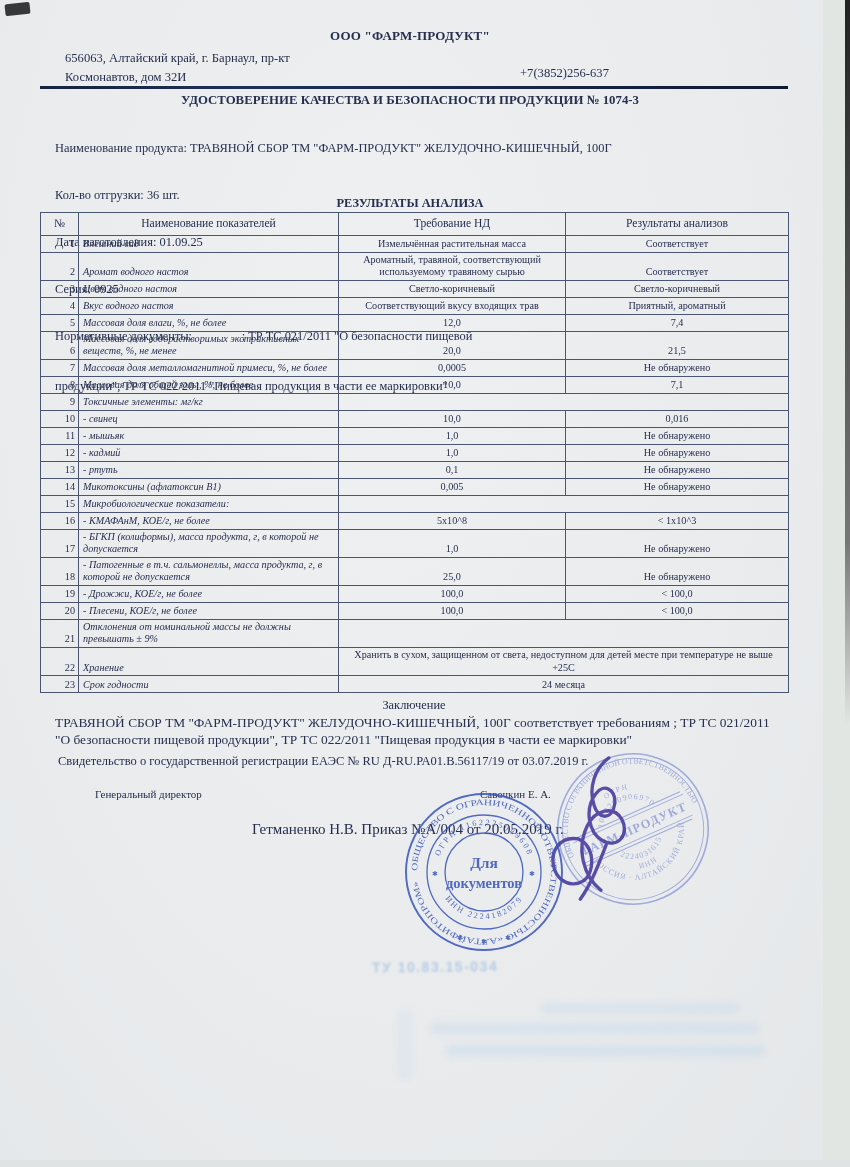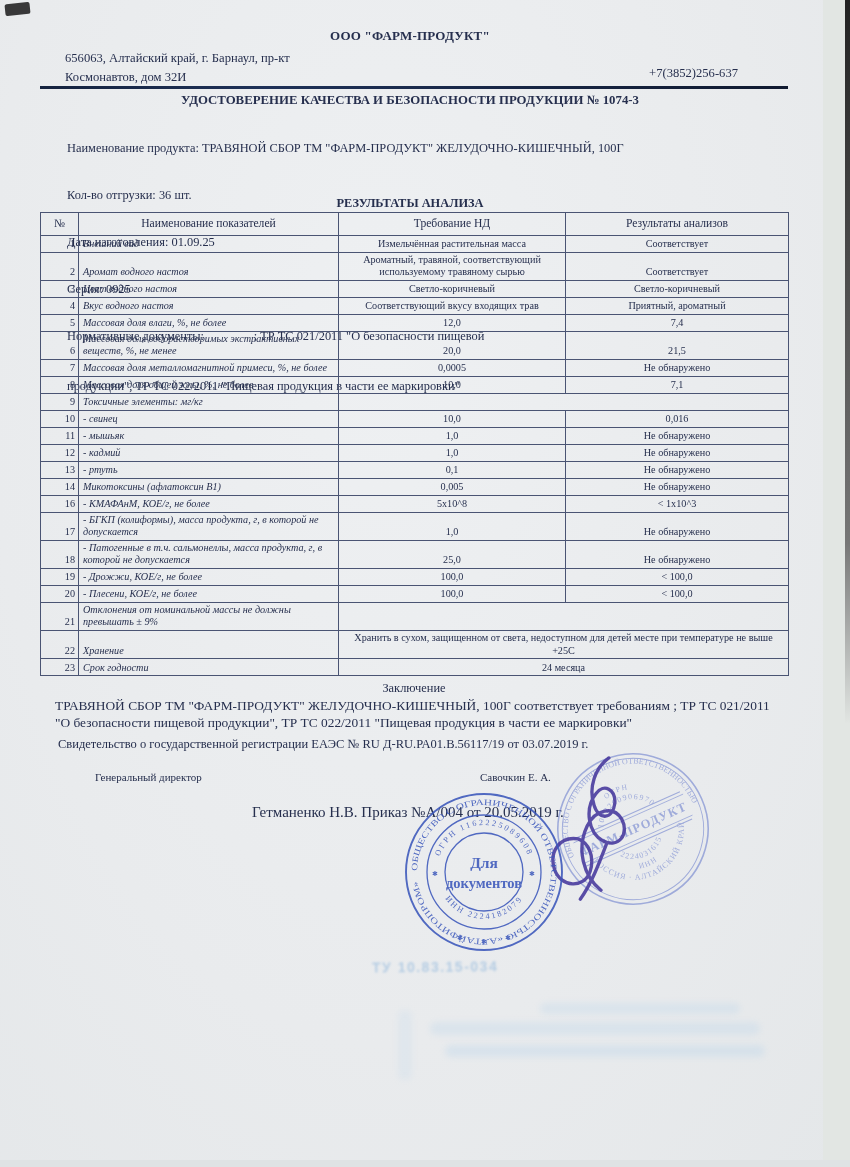--- a/index.html
+++ b/index.html
@@ -20,25 +20,25 @@
   }
   
   .corner-mark{position:absolute;left:5px;top:3px;width:25px;height:12px;background:#191919;border-radius:2px;transform:rotate(-6deg);opacity:.85;}
   .edge-right-light{position:absolute;right:0;top:0;width:27px;height:100%;background:#e2e6e3;}
   .edge-right-dark{position:absolute;right:0;top:0;width:5px;height:62%;background:linear-gradient(#222,#777 75%,rgba(120,120,120,0));}
   .edge-bottom{position:absolute;left:0;bottom:0;width:100%;height:7px;background:#dfe3e4;}
 
   
   .company{position:absolute;top:28px;left:0;width:820px;text-align:center;font-weight:bold;font-size:13px;letter-spacing:.2px;}
   .addr{position:absolute;top:49px;left:65px;font-size:12.6px;line-height:1.5;}
-  .phone{position:absolute;top:66px;left:520px;width:218px;text-align:right;font-size:12.6px;}
+  .phone{position:absolute;top:66px;left:520px;width:218px;font-size:12.6px;}
   .rule{position:absolute;top:86px;left:40px;width:748px;height:3px;background:linear-gradient(90deg,#15233f,#1e3158 30%,#101a30);}
   .doc-title{position:absolute;top:93px;left:0;width:820px;text-align:center;font-weight:bold;font-size:12.8px;}
   .info{position:absolute;top:111px;left:55px;width:710px;font-size:12.4px;line-height:1.2;white-space:pre-wrap;}
-  .info div{margin-bottom:2.5px;margin-left:12px;}
+  .info div{margin-bottom:2.5px;}
   .info .norm2{margin-top:3px;}
   .results-title{position:absolute;top:196px;left:0;width:820px;text-align:center;font-weight:bold;font-size:12.4px;}
 
   
   .main{position:absolute;top:212px;left:40px;width:748px;}
   table{width:748px;border-collapse:collapse;table-layout:fixed;font-size:10.2px;line-height:1.18;}
   col.w-num{width:38px;} col.w-name{width:260px;} col.w-req{width:227px;} col.w-res{width:223px;}
   table,th,td{border:1px solid #4a5473;}
   table{border-width:1.6px;border-color:#3d4766;}
   th{font-weight:normal;font-size:11.6px;padding:4px 2px;text-align:center;}
@@ -193,20 +193,25 @@
             <td class="c-num">13</td>
             <td class="c-name">- ртуть</td>
             <td class="c-req">0,1</td>
             <td class="c-res">Не обнаружено</td>
           </tr>
           <tr>
             <td class="c-num">14</td>
             <td class="c-name">Микотоксины (афлатоксин В1)</td>
             <td class="c-req">0,005</td>
             <td class="c-res">Не обнаружено</td>
+          </tr>
+          <tr>
+            <td class="c-num">15</td>
+            <td class="c-name">Микробиологические показатели:</td>
+            <td class="c-merged" colspan="2"></td>
           </tr>
           <tr>
             <td class="c-num">16</td>
             <td class="c-name">- КМАФАнМ, КОЕ/г, не более</td>
             <td class="c-req">5x10^8</td>
             <td class="c-res">&lt; 1x10^3</td>
           </tr>
           <tr>
             <td class="c-num">17</td>
             <td class="c-name">- БГКП (колиформы), масса продукта, г, в которой не допускается</td>

